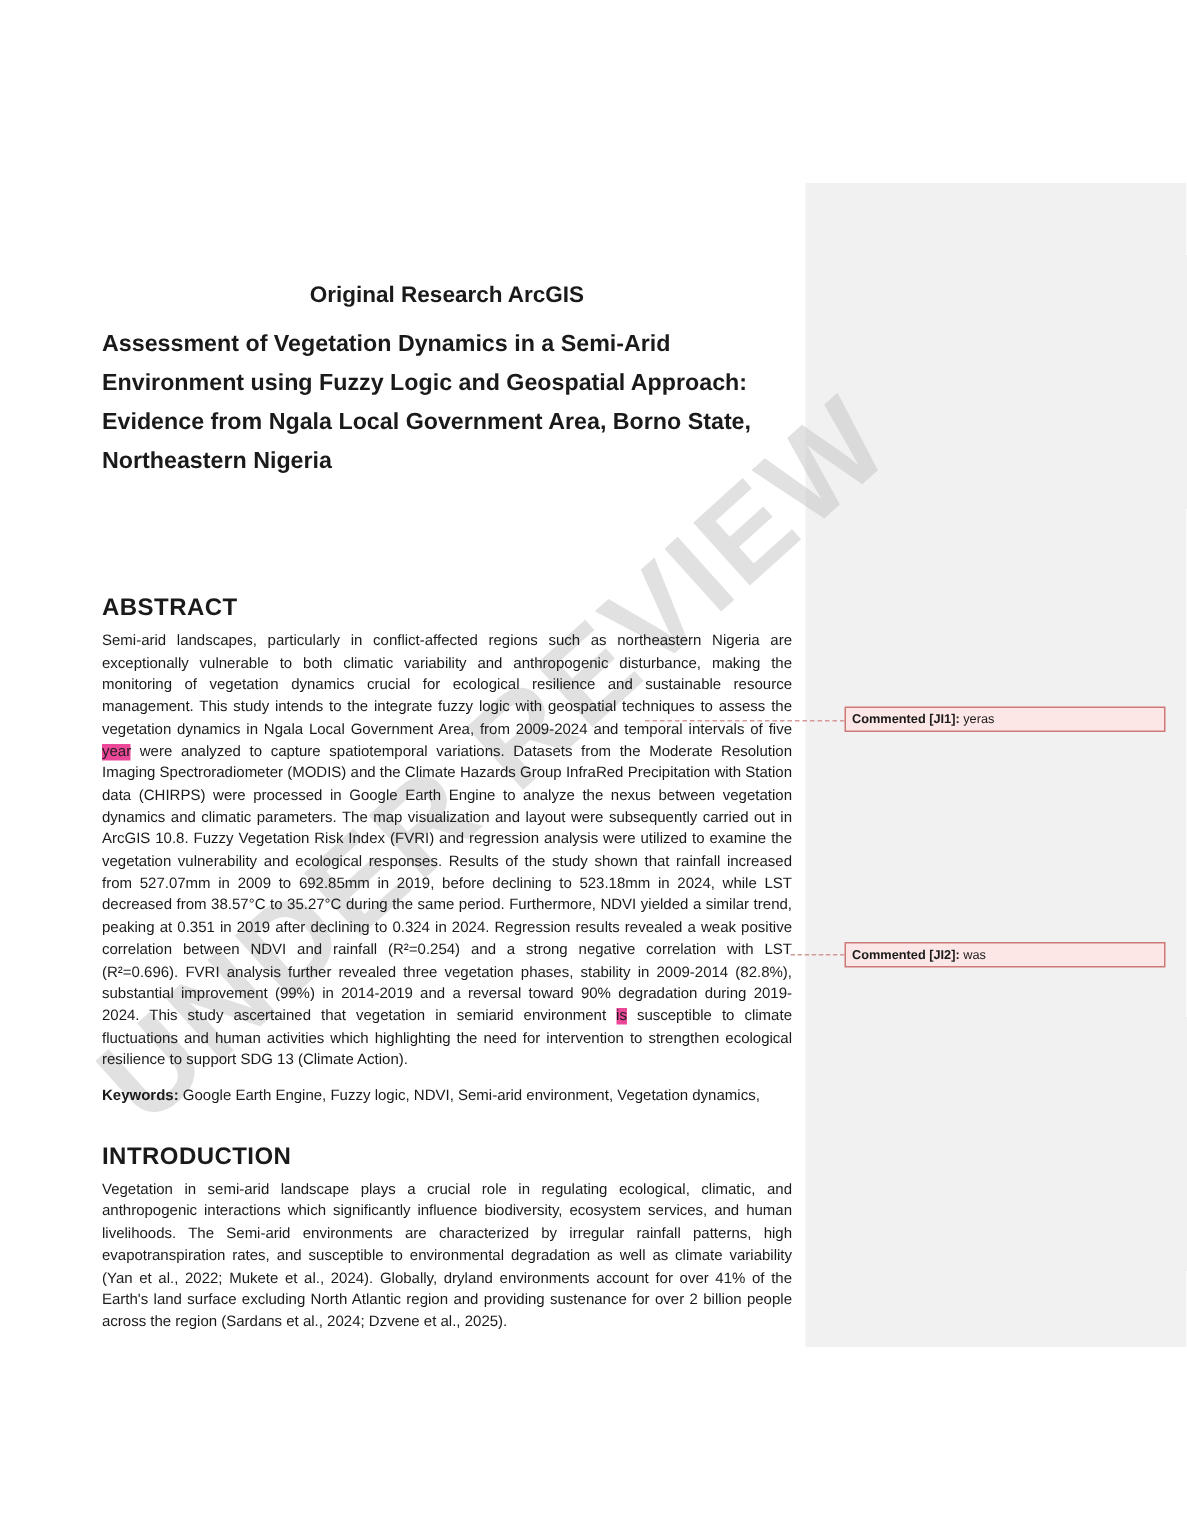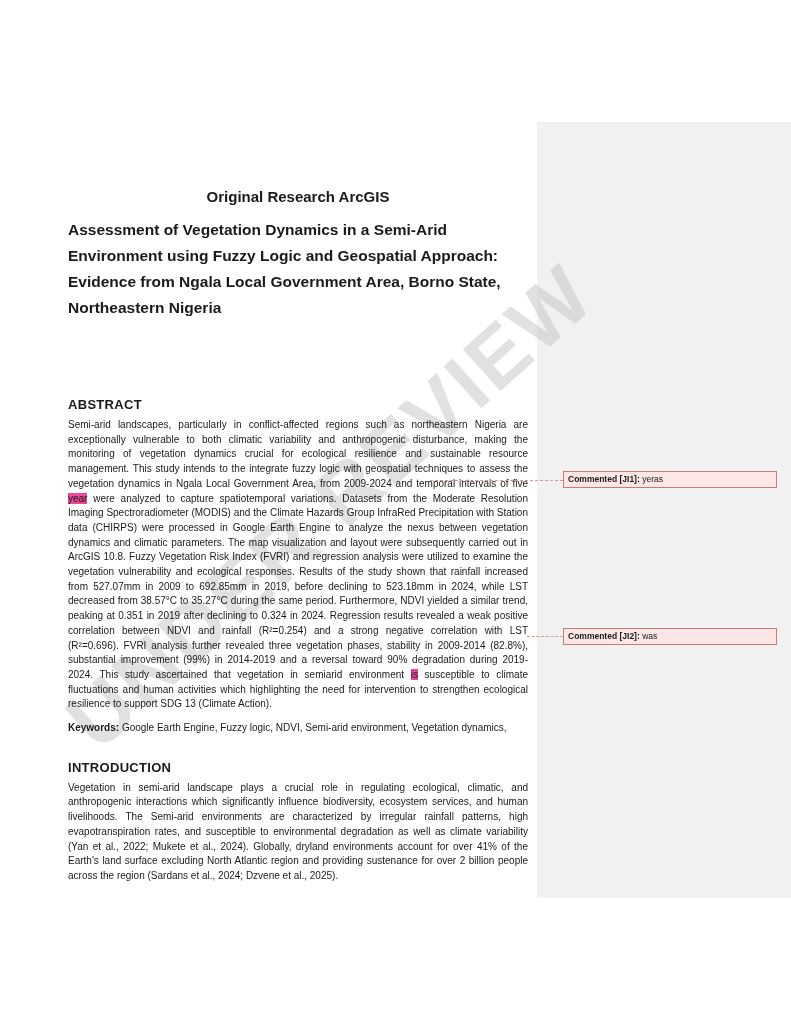--- a/index.html
+++ b/index.html
@@ -52,21 +52,21 @@
     text-align: center;
   }
   .title {
     margin-top: 12px;
     font-size: 15.5px;
     font-weight: bold;
     text-align: left;
     line-height: 26px;
   }
   .section-heading {
-    font-size: 13px;
+    font-size: 16px;
     font-weight: bold;
     letter-spacing: 0.3px;
   }
   .abstract-heading { margin-top: 76px; }
   .body-text {
     margin-top: 6px;
     font-size: 10px;
     line-height: 14.7px;
     text-align: justify;
   }

